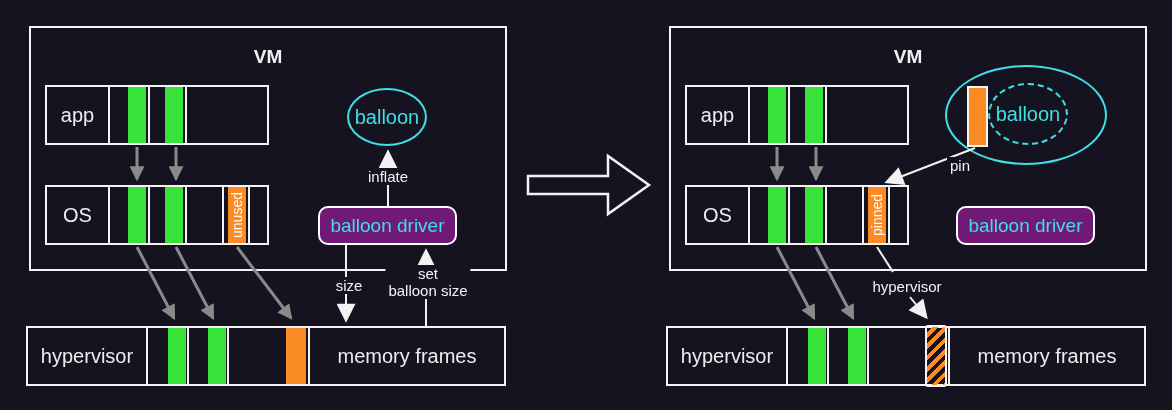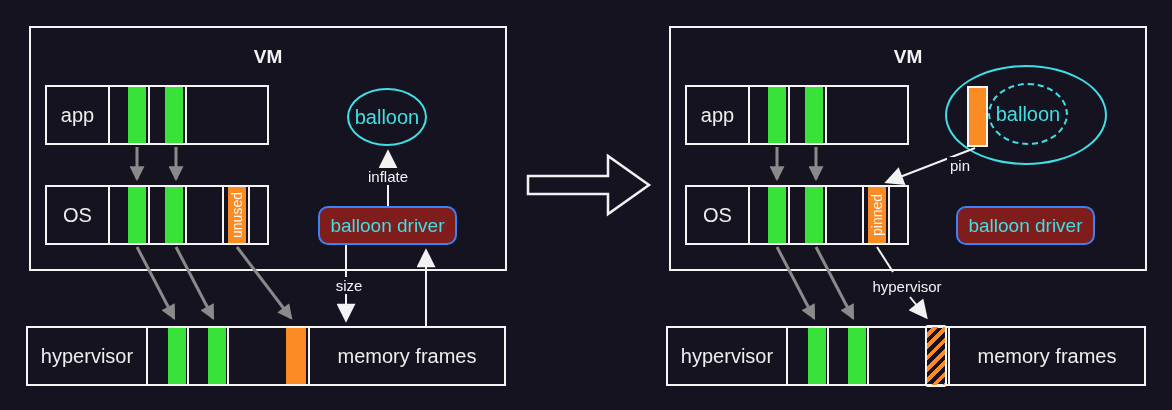--- a/index.html
+++ b/index.html
@@ -21,23 +21,23 @@
     color:#fff;font-size:14px;white-space:nowrap;transform:rotate(-90deg);}
   .hatched{
     position:absolute;border:2px solid #f5f5f5;box-sizing:border-box;
     background:repeating-linear-gradient(135deg,transparent 0 4px,#fb8b24 4px 8px);
     border-radius:3px;
   }
   .ellipse{position:absolute;border:2px solid #3fdfe6;border-radius:50%;box-sizing:border-box;
     display:flex;align-items:center;justify-content:center;}
   .ellipse.dashed{border-style:dashed;}
   .cyantext{color:#3fdfe6;font-size:20px;white-space:nowrap;}
-  .driver{position:absolute;border:2px solid #3b82f6;border-radius:10px;box-sizing:border-box;
+  .driver{position:absolute;border:2px solid #ffffff;border-radius:10px;box-sizing:border-box;
     display:flex;align-items:center;justify-content:center;font-size:19px;color:#3fdfe6;
-    background:#7f1d1d;white-space:nowrap;}
+    background:#701a75;white-space:nowrap;}
   .whiterect{position:absolute;border:2px solid #f5f5f5;box-sizing:border-box;background:#fb8b24;}
   .overlay{position:absolute;left:0;top:0;pointer-events:none;}
   .linelabel{position:absolute;transform:translateX(-50%);background:#161320;color:#f2f2f2;
     font-size:15px;line-height:17px;padding:0 3px;white-space:nowrap;text-align:center;z-index:5;}
 </style>
 </head>
 <body>
 
 <div class="stage">
 
@@ -83,20 +83,24 @@
     <div class="sep" style="left:159px"></div>
     <div class="cell green" style="left:180px;width:18px"></div>
     <div class="sep" style="left:199px"></div>
     <div class="cell orange" style="left:258px;width:20px"></div>
     <div class="sep" style="left:280px"></div>
     <div class="slabel" style="left:282px;right:0">memory frames</div>
   </div>
 
   <div class="linelabel" style="left:388px;top:168px">inflate</div>
   <div class="linelabel" style="left:349px;top:277px">size</div>
+  <div class="linelabel" style="left:428px;top:265px">
+    <div>set</div>
+    <div>balloon size</div>
+  </div>
 
   <div class="vmbox" style="left:669px;top:26px;width:478px;height:245px">
     <div class="vm-title">VM</div>
   </div>
 
   <div class="strip" style="left:685px;top:85px;width:224px;height:60px">
     <div class="slabel" style="left:0;width:61px">app</div>
     <div class="sep" style="left:61px"></div>
     <div class="cell green" style="left:81px;width:18px"></div>
     <div class="sep" style="left:101px"></div>

